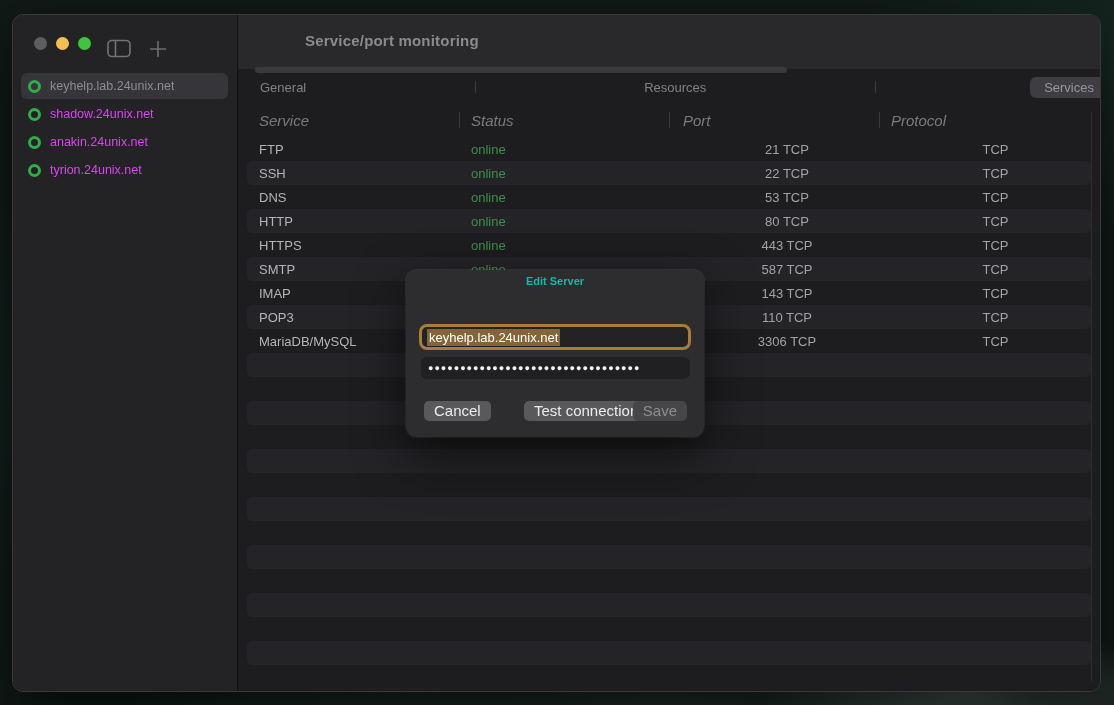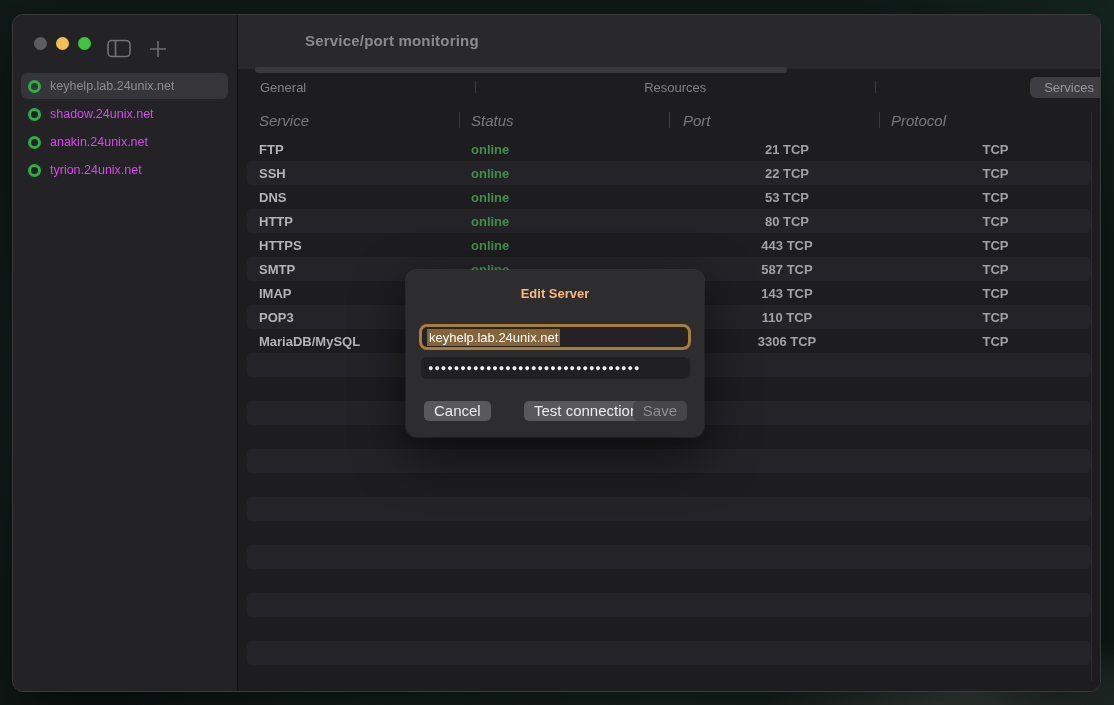--- a/index.html
+++ b/index.html
@@ -53,32 +53,32 @@
   .tab-sep { width:1px; height:12px; background:#3b3b3f; }
   .table-header { position:absolute; top:92px; left:0; right:0; height:26px;
                   display:grid; grid-template-columns:233px 212px 208px 1fr;
                   align-items:center; font-size:15px; color:#7a7a7d;font-style:italic; }
   .th-service { padding-left:21px; }
   .th-sep { position:absolute; top:97px; height:16px; width:1px; background:#39393c; }
   .th-sep.s1 { left:221px; } .th-sep.s2 { left:431px; } .th-sep.s3 { left:641px; }
   .col-line { position:absolute; left:853px; top:97px; bottom:10px; width:1px; background:#2e2e31; }
   .table-body { position:absolute; top:122px; left:0; right:0; bottom:0; overflow:hidden; }
   .trow { position:relative; height:24px; display:grid; grid-template-columns:233px 212px 208px 1fr;
-          align-items:center; font-size:13px;font-weight:bold; }
+          align-items:center; font-size:13px; }
   .trow.stripe::before { content:""; position:absolute; left:9px; right:9px; top:0; bottom:0;
                          background:#242428; border-radius:5px; }
   .cell { position:relative; z-index:1; white-space:nowrap; }
   .c-service { padding-left:21px; color:#b4b4b6; }
   .c-status { color:#3e8f4a; }
   .c-port, .c-protocol { color:#a2a2a5;text-align:center; }
   
   .modal { position:absolute; left:406px; top:270px; width:298px; height:167px;
            background:#2d2d30; border-radius:11px; z-index:10;
            box-shadow:0 18px 50px rgba(0,0,0,0.6), 0 0 0 1px rgba(255,255,255,0.09); }
-  .modal-title { text-align:center; padding-top:16px; font-size:13px; font-weight:bold; color:#fdba74; }
+  .modal-title { text-align:center; padding-top:5px; font-size:11px; font-weight:bold; color:#14b8a6; }
   .server-field { position:absolute; left:13px; top:54px; width:272px; height:26px;
                   background:#232325; border:3px solid #a87d35; border-radius:8px;
                   display:flex; align-items:center; overflow:hidden; }
   .sel-text { margin-left:5px; font-size:13px; color:#ffffff; background:#84653a;
               padding:1px 2px; white-space:nowrap; }
   .pass-field { position:absolute; left:15px; top:87px; width:269px; height:22px;
                 background:#202023; border-radius:6px; display:flex; align-items:center; overflow:hidden; }
   .dots { margin-left:7px; font-size:9px; letter-spacing:1px; color:#f2f2f2; white-space:nowrap; }
   .modal-buttons { position:absolute; left:0; right:0; top:131px; height:20px; }
   .mbtn { position:absolute; height:20px; border:none; border-radius:5px; font-size:15px;

